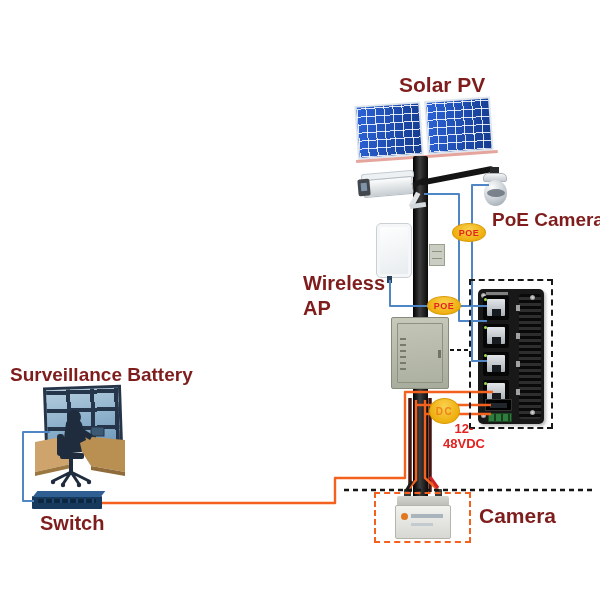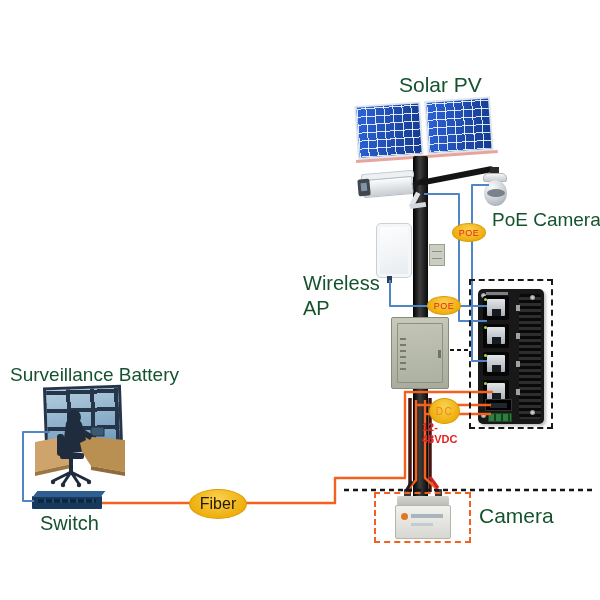--- a/index.html
+++ b/index.html
@@ -1,37 +1,37 @@
 <!DOCTYPE html>
 <html><head>
 <meta charset="utf-8">
 <style>
   html,body{margin:0;padding:0;background:#ffffff;}
   #canvas{position:relative;width:600px;height:600px;background:#ffffff;overflow:hidden;
           font-family:"Liberation Sans",sans-serif;color:#1a1a1a;}
   #canvas *{position:absolute;box-sizing:border-box;}
 
   
-  .lbl{font-weight:400;color:#14532d;white-space:nowrap;}
+  .lbl{font-weight:700;color:#7f1d1d;white-space:nowrap;}
   .lbl-solar{left:399px;top:73px;font-size:21px;}
   .lbl-poecam{left:492px;top:209px;font-size:19px;}
   .lbl-wireless{left:303px;top:271px;width:96px;font-size:20px;line-height:25px;}
   .lbl-sc{left:10px;top:364px;font-size:19px;}
   .lbl-switch{left:40px;top:512px;font-size:20px;}
   .lbl-battery{left:479px;top:504px;font-size:21px;}
 
   
   .tag{display:flex;align-items:center;justify-content:center;border-radius:50%;
        background:radial-gradient(ellipse at 50% 32%,#f9d14e,#eeab07 78%);
-       border:1px solid #da9b06;font-weight:400;}
+       border:1px solid #da9b06;font-weight:700;}
   .tag-poe1{left:452px;top:223px;width:34px;height:19px;font-size:9px;letter-spacing:.5px;color:#e42320;}
   .tag-poe2{left:427px;top:296px;width:34px;height:19px;font-size:9px;letter-spacing:.5px;color:#e42320;}
   .tag-dc{left:429px;top:398px;width:31px;height:26px;font-size:10px;letter-spacing:1.5px;color:#f0821e;}
   .tag-fiber{left:189px;top:489px;width:58px;height:30px;font-size:16px;color:#241a00;}
-  .lbl-voltage{left:422px;top:421px;width:48px;text-align:left;font-size:11px;font-weight:700;color:#e42320;}
+  .lbl-voltage{left:440px;top:421px;width:48px;text-align:center;font-size:13px;font-weight:700;color:#e42320;}
 
   
   .solar{left:356px;top:97px;width:140px;height:64px;transform:rotate(-4deg);}
   .panel{top:4px;width:66px;height:54px;border:2px solid #dfe6ed;border-radius:1px;
          background-color:#1e4aa8;
          background-image:repeating-linear-gradient(90deg,rgba(255,255,255,.85) 0 1px,transparent 1px 9px),
                           repeating-linear-gradient(0deg,rgba(255,255,255,.85) 0 1px,transparent 1px 8px),
                           linear-gradient(100deg,#2c63d8,#143a8e);}
   .panel-l{left:0;} .panel-r{left:70px;}
   .solar-edge{left:-2px;top:58px;width:142px;height:3px;background:#e6a59c;}
@@ -258,23 +258,20 @@
   <div class="tag tag-poe1">
       <span>POE</span>
     </div>
   <div class="tag tag-poe2">
       <span>POE</span>
     </div>
   <div class="tag tag-dc">
       <span>DC</span>
     </div>
   <div class="lbl-voltage">12-48VDC</div>
-  <div class="tag tag-fiber">
-      <span>Fiber</span>
-    </div>
 
   <div class="lbl lbl-solar">Solar PV</div>
   <div class="lbl lbl-poecam">PoE Camera</div>
   <div class="lbl lbl-wireless">
     <span style="position:static;display:block;">Wireless</span>
     <span style="position:static;display:block;">AP</span>
   </div>
   <div class="lbl lbl-sc">Surveillance Battery</div>
   <div class="lbl lbl-switch">Switch</div>
   <div class="lbl lbl-battery">Camera</div>

